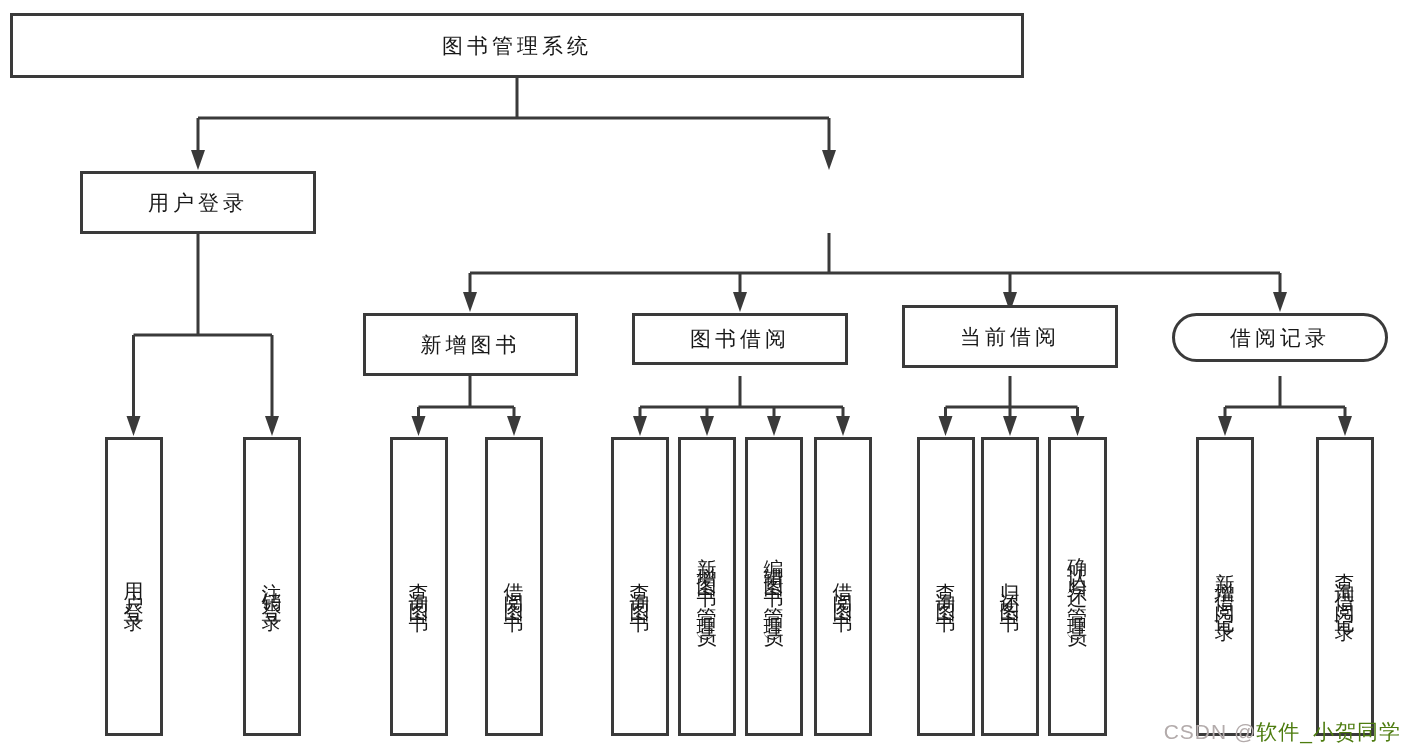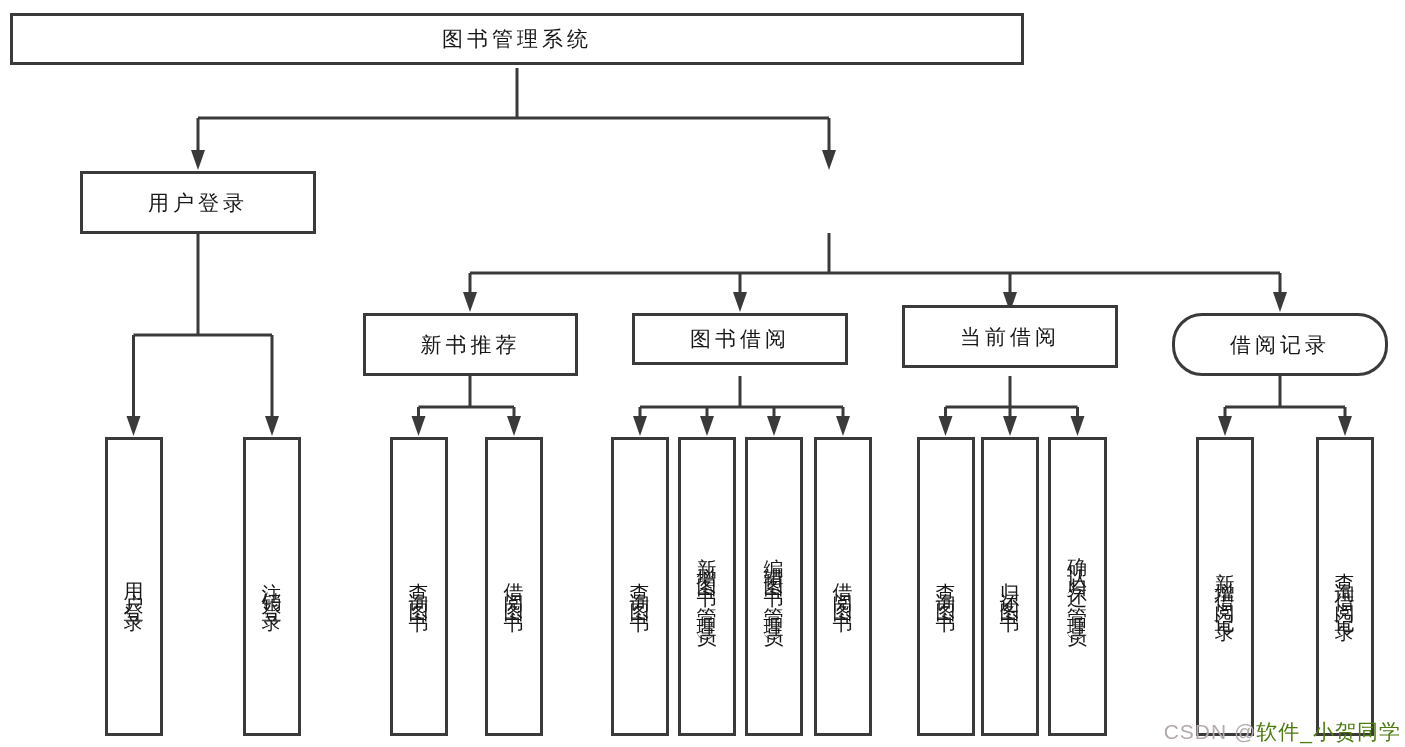--- a/index.html
+++ b/index.html
@@ -66,28 +66,28 @@
       <polygon points="767,416 781,416 774,436"></polygon>
       <polygon points="836,416 850,416 843,436"></polygon>
       <polygon points="938.5,416 952.5,416 945.5,436"></polygon>
       <polygon points="1003,416 1017,416 1010,436"></polygon>
       <polygon points="1070.5,416 1084.5,416 1077.5,436"></polygon>
       <polygon points="1218,416 1232,416 1225,436"></polygon>
       <polygon points="1338,416 1352,416 1345,436"></polygon>
     </g>
   </svg>
 
-  <div class="hbox" style="left:10px; top:13px; width:1014px; height:52px;">图书管理系统</div>
+  <div class="hbox" style="left:10px; top:13px; width:1014px; height:65px;">图书管理系统</div>
 
   <div class="hbox" style="left:80px; top:171px; width:236px; height:63px;">用户登录</div>
 
-  <div class="hbox" style="left:363px; top:313px; width:215px; height:63px;">新书推荐</div>
+  <div class="hbox" style="left:363px; top:313px; width:215px; height:63px;">新增图书</div>
   <div class="hbox" style="left:632px; top:313px; width:216px; height:52px;">图书借阅</div>
   <div class="hbox" style="left:902px; top:305px; width:216px; height:63px;">当前借阅</div>
-  <div class="hbox" style="left:1172px; top:313px; width:216px; height:63px;border-radius:30px;">借阅记录</div>
+  <div class="hbox" style="left:1172px; top:313px; width:216px; height:49px;border-radius:30px;">借阅记录</div>
 
   <div class="vbox" style="left:105px; top:437px; width:58px; height:299px;">
     <span class="vtext">用户登录</span>
   </div>
   <div class="vbox" style="left:243px; top:437px; width:58px; height:299px;">
     <span class="vtext">注销登录</span>
   </div>
 
   <div class="vbox" style="left:390px; top:437px; width:58px; height:299px;">
     <span class="vtext">查询图书</span>

